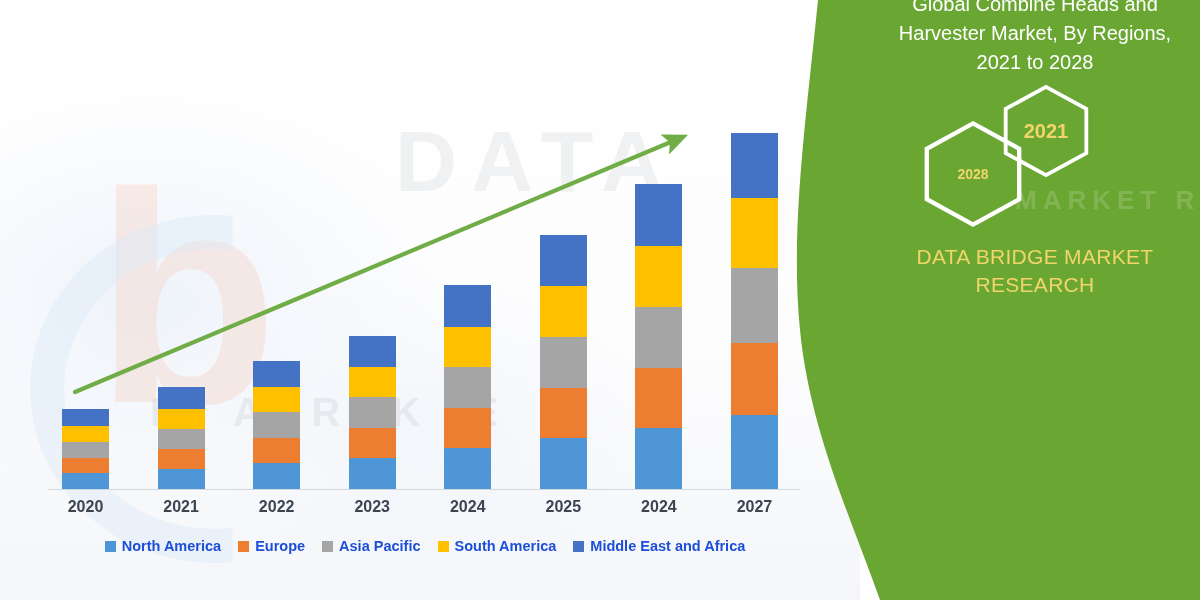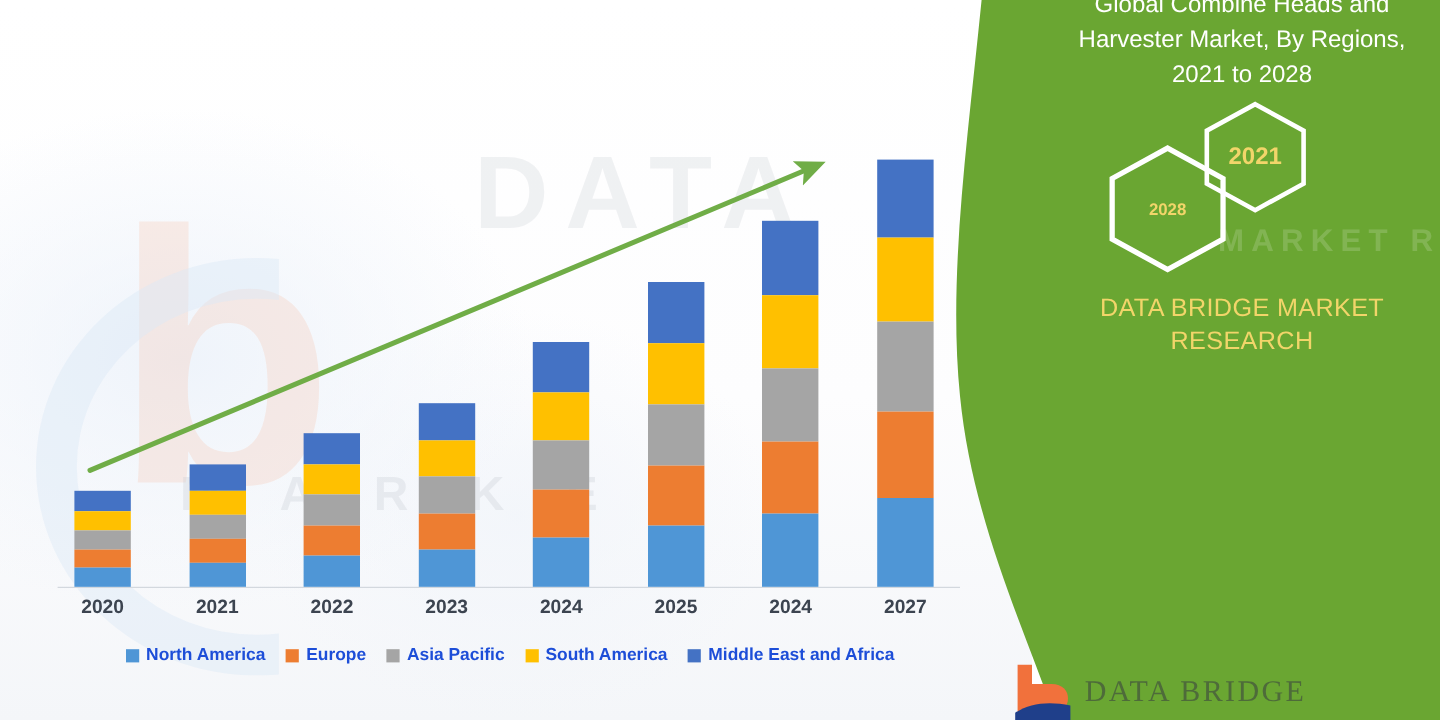--- a/index.html
+++ b/index.html
@@ -404,24 +404,14 @@
         <svg viewBox="0 0 100 100">
           <polygon points="50,4 92,27 92,73 50,96 8,73 8,27" fill="none" stroke="#ffffff" stroke-width="4"></polygon>
         </svg>
         <span>2021</span>
       </div>
     </div>
 
     <div class="brand-name">DATA BRIDGE MARKET RESEARCH</div>
   </div>
 
-  <div class="db-logo">
-    <div class="db-logo-mark">
-      <svg viewBox="0 0 54 48" width="54" height="48">
-        <path d="M8 2 L20 2 L20 46 L8 46 Z" fill="#f1713c"></path>
-        <path d="M20 18 L36 18 C46 18 50 24 50 30 C50 37 45 42 36 42 L20 42 Z" fill="#f1713c"></path>
-        <path d="M6 42 C18 34 34 32 52 36 L52 48 L6 48 Z" fill="#1f3f8a"></path>
-      </svg>
-    </div>
-    <div class="db-logo-text">DATA BRIDGE</div>
-  </div>
 
 </div>
 
 </body></html>

